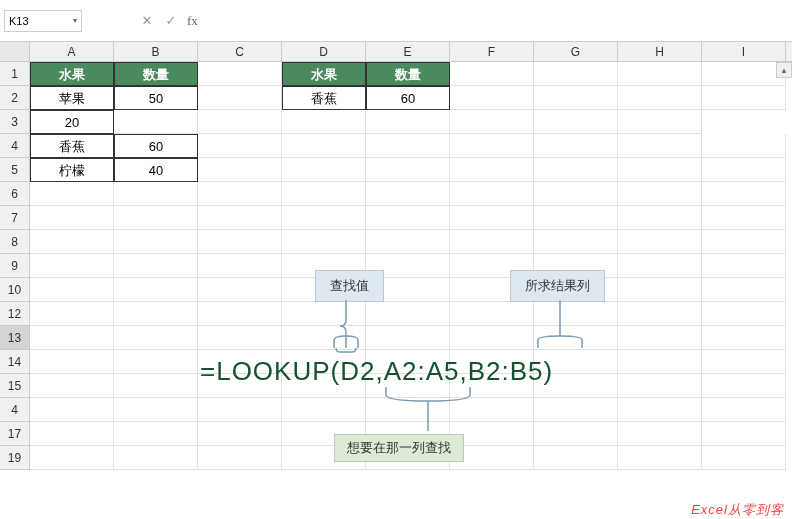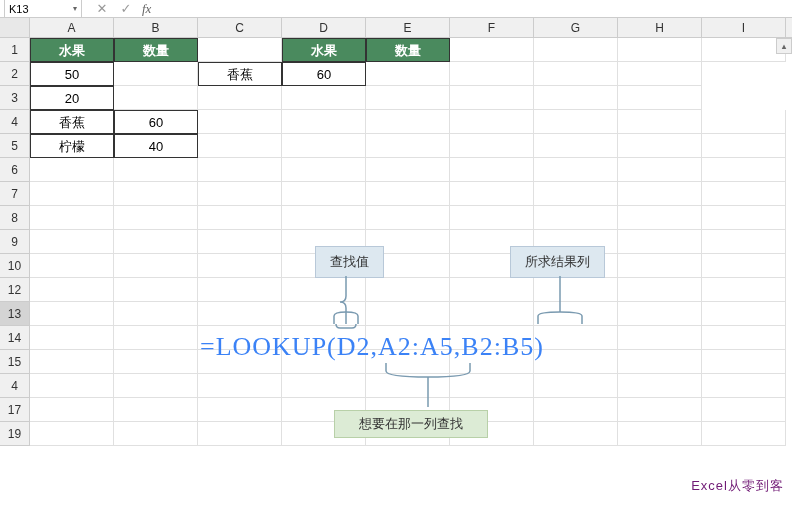--- a/index.html
+++ b/index.html
@@ -1,47 +1,47 @@
 <!DOCTYPE html>
 <html><head>
   <meta charset="utf-8">
   <style>
     * { box-sizing: border-box; margin: 0; padding: 0; }
     body { font-family: "Microsoft YaHei", Arial, sans-serif; font-size: 12px; background: #fff; width: 792px; height: 519px; overflow: hidden; position: relative; }
     
-    .formula-bar { height: 18px; border-bottom: 1px solid #ccc; display: flex; align-items: center; background: #fff; }
+    .formula-bar { height: 42px; border-bottom: 1px solid #ccc; display: flex; align-items: center; background: #fff; gap: 45px; }
     .name-box { width: 78px; height: 22px; border: 1px solid #ccc; margin-left: 4px; display: flex; align-items: center; padding: 0 4px; font-size: 11px; }
     .name-box span:first-child { flex: 1; }
     .dropdown-arrow { font-size: 8px; color: #666; }
     .fb-btns { display: flex; align-items: center; gap: 8px; margin: 0 12px; color: #999; }
     .fb-btn { width: 16px; text-align: center; font-size: 13px; }
-    .fx-label { font-style: italic; font-family: Georgia, serif; color: #666; font-size: 13px; }
+    .fx-label { font-family: Georgia, serif; color: #666; font-size: 13px; }
     .formula-input { flex: 1; height: 20px; padding: 0 4px; }
     
     .sheet-area { position: relative; width: 100%; height: calc(100% - 26px); overflow: hidden; }
     
     .col-headers { display: flex; height: 20px; background: #f0f0f0; border-bottom: 1px solid #ccc; }
     .corner { width: 30px; border-right: 1px solid #ccc; background: #e8e8e8; }
     .col-h { width: 84px; border-right: 1px solid #ccc; text-align: center; line-height: 20px; color: #333; font-size: 12px; background: #f0f0f0; }
     
     .grid { position: relative; }
     .row { display: flex; height: 24px; }
     .row-h { width: 30px; border-right: 1px solid #ccc; border-bottom: 1px solid #ccc; background: #f0f0f0; text-align: center; line-height: 24px; color: #333; font-size: 12px; }
     .row-h.active { background: #d4d4d4; }
     .cell { width: 84px; border-right: 1px solid #e0e0e0; border-bottom: 1px solid #e0e0e0; text-align: center; line-height: 24px; font-size: 13px; position: relative; }
     
     .th-green { background: #4a8a5e; color: #fff; font-weight: bold; border: 1px solid #333; }
     .td-data { border: 1px solid #333; background: #fff; }
     
-    .formula-display { position: absolute; left: 200px; top: 314px; font-family: Liberation Serif, serif; font-size: 26px; color: #3b82f6; letter-spacing: 1px; white-space: nowrap; }
+    .formula-display { position: absolute; left: 200px; top: 314px; font-family: Liberation Sans, sans-serif; font-size: 26px; color: #14532d; letter-spacing: 1px; white-space: nowrap; }
     
     .callout { position: absolute; background: #dde8f0; border: 1px solid #b8c8d8; padding: 6px 14px; font-size: 13px; color: #333; }
-    .callout-green { position: absolute; background: #dcebd5; border: 1px solid #b8d0a8; padding: 4px 24px; font-size: 13px; color: #333; }
-    
-    .watermark { position: absolute; right: 8px; bottom: 16px; color: #701a75; font-size: 13px; letter-spacing: 1px; }
+    .callout-green { position: absolute; background: #dcebd5; border: 1px solid #b8d0a8; padding: 4px 12px; font-size: 13px; color: #333; }
+    
+    .watermark { position: absolute; right: 8px; bottom: 16px; color: #ef4444; font-size: 13px; letter-spacing: 1px; font-style: italic; }
     
     .scroll-btn { position: absolute; width: 16px; height: 16px; background: #f0f0f0; border: 1px solid #ccc; text-align: center; line-height: 14px; font-size: 9px; color: #666; }
     
     svg.brace-svg { position: absolute; overflow: visible; }
     svg.brace-svg path { stroke: #7a9ab0; stroke-width: 1.5; fill: none; }
   </style>
 </head>
 <body>
 
 <div class="formula-bar">
@@ -82,20 +82,21 @@
       <div class="cell th-green">水果</div>
       <div class="cell th-green">数量</div>
       <div class="cell"></div>
       <div class="cell"></div>
       <div class="cell"></div>
       <div class="cell"></div>
     </div>
 
     <div class="row">
       <div class="row-h">2</div>
+      <div class="cell td-data">苹果</div>
       <div class="cell td-data">50</div>
       <div class="cell"></div>
       <div class="cell td-data">香蕉</div>
       <div class="cell td-data">60</div>
       <div class="cell"></div>
       <div class="cell"></div>
       <div class="cell"></div>
       <div class="cell"></div>
     </div>
 

